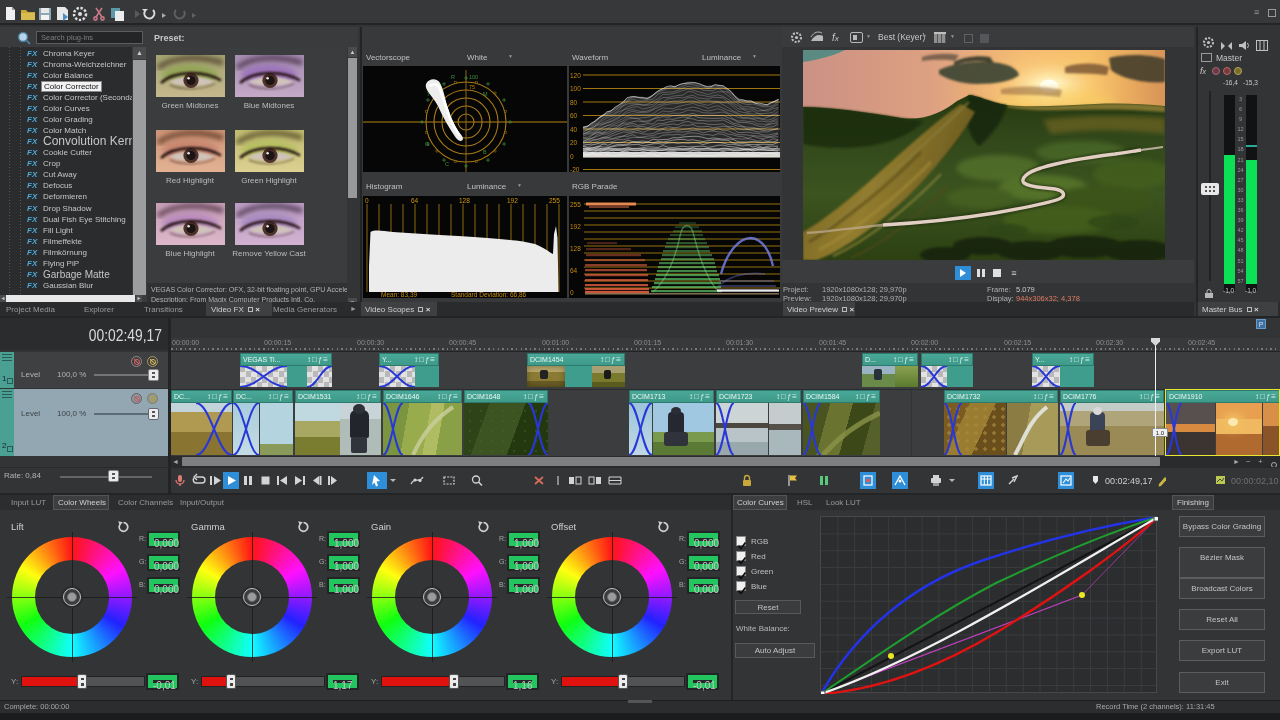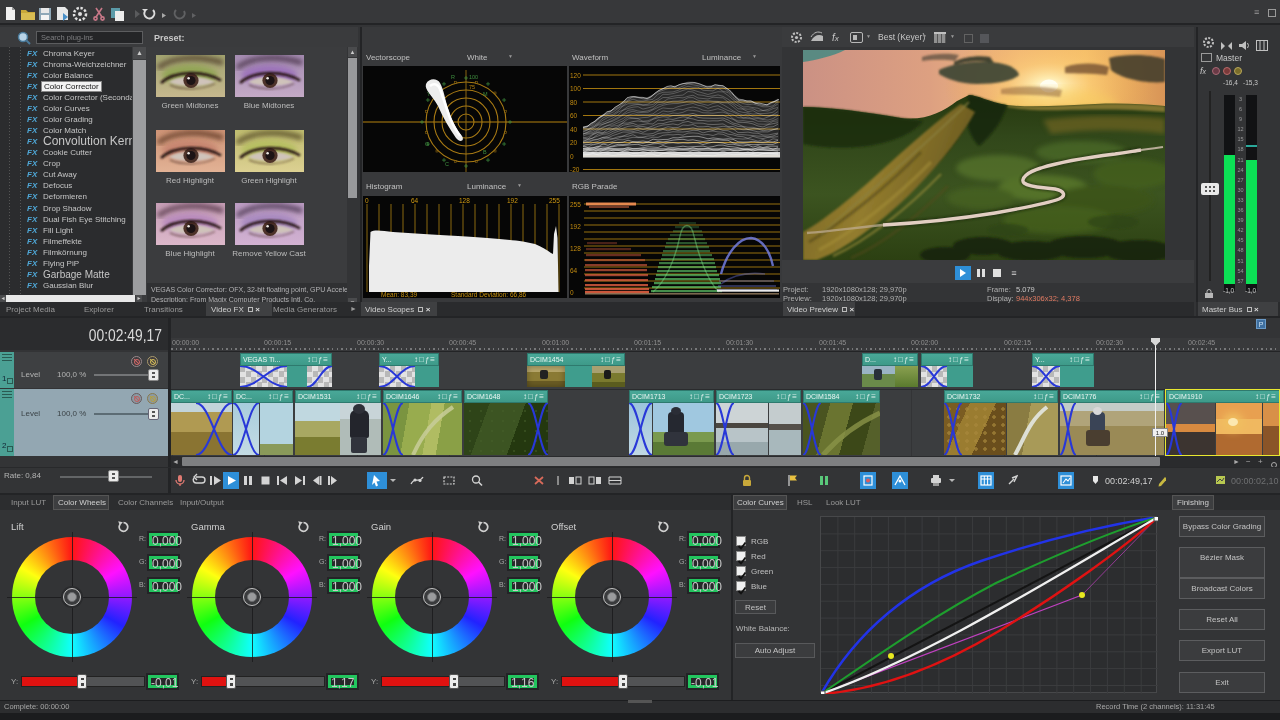--- a/index.html
+++ b/index.html
@@ -4,21 +4,21 @@
 *{margin:0;padding:0;box-sizing:border-box;font-family:"Liberation Sans",sans-serif}
 html,body{width:1280px;height:720px;overflow:hidden;background:#2c2d2f}
 #app{position:relative;width:1280px;height:720px;background:#333436;font-family:"Liberation Sans",sans-serif}
 .abs{position:absolute}
 .tx{position:absolute;white-space:nowrap;color:#b8b8b8}
 .panel{position:absolute;background:#38393b}
 .blackbox{position:absolute;background:#060606;overflow:hidden}
 .tab{position:absolute;font-size:8px;color:#9a9a9a;white-space:nowrap}
 .tab.act{color:#cfcfcf}
 .checker{background-image:conic-gradient(#e2e2e2 25%,#b8b8b8 25% 50%,#e2e2e2 50% 75%,#b8b8b8 75%);background-size:11px 11px}
-.vbox{position:absolute;background:#27282a;border:3px solid #22c55e;color:#c8c8c8;font-size:12px;text-align:center;line-height:11px}
+.vbox{position:absolute;background:#27282a;border:5px solid #22c55e;color:#c8c8c8;font-size:10px;text-align:center;line-height:11px}
 .btn{position:absolute;background:#3b3c3e;border:1px solid #58595b;color:#c4c4c4;font-size:8px;text-align:center}
 .teal{background:linear-gradient(#49a898,#3e9a89)}
 </style></head>
 <body>
 <div id="app">
 
 <div class="abs" style="left:0;top:0;width:1280px;height:25px;background:#37383a;border-bottom:2px solid #232426">
 <svg class="abs" style="left:4px;top:6px" width="200" height="15" viewBox="0 0 200 15">
 <g fill="#e8e8e8">
           <path d="M2,1 h6 l3,3 v10 h-9 z" fill="#f0f0f0"></path>
@@ -1255,21 +1255,21 @@
       </svg></div>
     <div class="tx" style="left:751px;top:552px;font-size:8px;color:#c0c0c0">Red</div>
     <div class="abs" style="left:736px;top:566px;width:10px;height:10px;background:#f0f0f0;border:1px solid #888"><svg width="10" height="10" viewBox="0 0 10 10">
         <path d="M1.5,5 L4,7.5 8.5,1.5" stroke="#111" stroke-width="1.8" fill="none"></path>
       </svg></div>
     <div class="tx" style="left:751px;top:567px;font-size:8px;color:#c0c0c0">Green</div>
     <div class="abs" style="left:736px;top:581px;width:10px;height:10px;background:#f0f0f0;border:1px solid #888"><svg width="10" height="10" viewBox="0 0 10 10">
         <path d="M1.5,5 L4,7.5 8.5,1.5" stroke="#111" stroke-width="1.8" fill="none"></path>
       </svg></div>
     <div class="tx" style="left:751px;top:582px;font-size:8px;color:#c0c0c0">Blue</div>
-<div class="btn" style="left:735px;top:600px;width:41px;height:14px;line-height:13px">Reset</div>
+<div class="btn" style="left:735px;top:600px;width:66px;height:14px;line-height:13px">Reset</div>
 <div class="tx" style="left:736px;top:624px;font-size:8px;color:#b8b8b8">White Balance:</div>
 <div class="btn" style="left:735px;top:643px;width:80px;height:15px;line-height:14px">Auto Adjust</div>
 <div class="abs" style="left:820px;top:516px;width:337px;height:177px;background:#2c2d2f;border:1px solid #47484a"><svg width="337" height="177" viewBox="0 0 337 177">
         <line x1="16.9" y1="0" x2="16.9" y2="177" stroke="#3b3c3e" stroke-width="1"></line>
         <line x1="33.7" y1="0" x2="33.7" y2="177" stroke="#3b3c3e" stroke-width="1"></line>
         <line x1="50.6" y1="0" x2="50.6" y2="177" stroke="#3b3c3e" stroke-width="1"></line>
         <line x1="67.4" y1="0" x2="67.4" y2="177" stroke="#3b3c3e" stroke-width="1"></line>
         <line x1="84.2" y1="0" x2="84.2" y2="177" stroke="#3b3c3e" stroke-width="1"></line>
         <line x1="101.1" y1="0" x2="101.1" y2="177" stroke="#3b3c3e" stroke-width="1"></line>
         <line x1="117.9" y1="0" x2="117.9" y2="177" stroke="#3b3c3e" stroke-width="1"></line>

